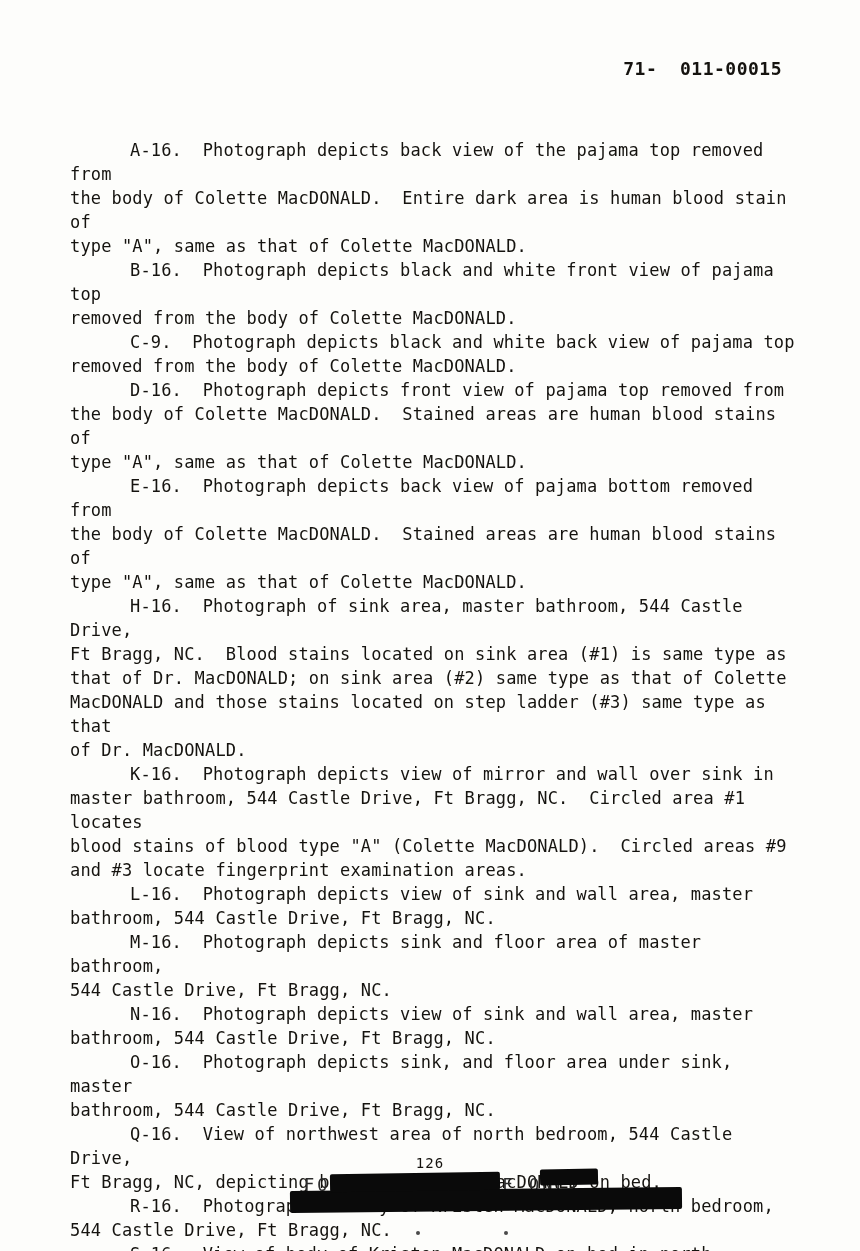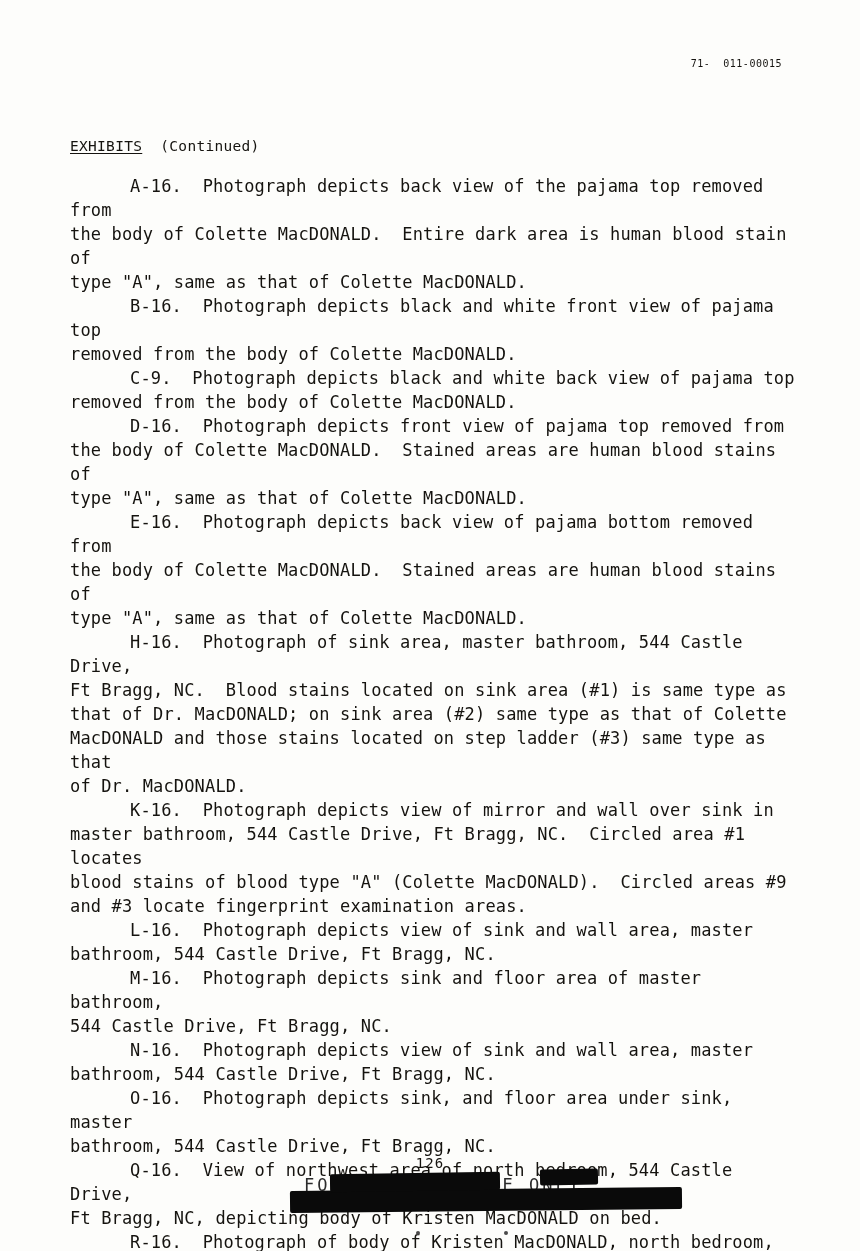--- a/index.html
+++ b/index.html
@@ -13,23 +13,24 @@
     height: 1251px;
     background: #fdfdfb;
     overflow: hidden;
     font-family: "DejaVu Sans Mono", "Liberation Mono", monospace;
     color: #15130f;
   }
   .header-id {
     position: absolute;
     top: 58px;
     right: 78px;
-    font-size: 10px;
+    font-size: 18px;
     letter-spacing: 0.5px;
     white-space: pre;
+    font-weight: bold;
   }
   .content {
     position: absolute;
     left: 70px;
     top: 138px;
     width: 730px;
   }
   .section-head {
     font-size: 14.5px;
     letter-spacing: 0.3px;
@@ -115,21 +116,20 @@
 </style>
 </head>
 <body>
 
 <div class="page">
 
   <div class="header-id">71-  011-00015</div>
 
   <div class="content">
 
-    <div class="section-head"><span class="underlined">EXHIBITS</span>  <span>(Continued)</span></div>
 
     <p class="para"><span class="ind"></span><span>A-16.  Photograph depicts back view of the pajama top removed from
 the body of Colette MacDONALD.  Entire dark area is human blood stain of
 type "A", same as that of Colette MacDONALD.</span></p>
     <p class="para"><span class="ind"></span><span>B-16.  Photograph depicts black and white front view of pajama top
 removed from the body of Colette MacDONALD.</span></p>
     <p class="para"><span class="ind"></span><span>C-9.  Photograph depicts black and white back view of pajama top
 removed from the body of Colette MacDONALD.</span></p>
     <p class="para"><span class="ind"></span><span>D-16.  Photograph depicts front view of pajama top removed from
 the body of Colette MacDONALD.  Stained areas are human blood stains of

